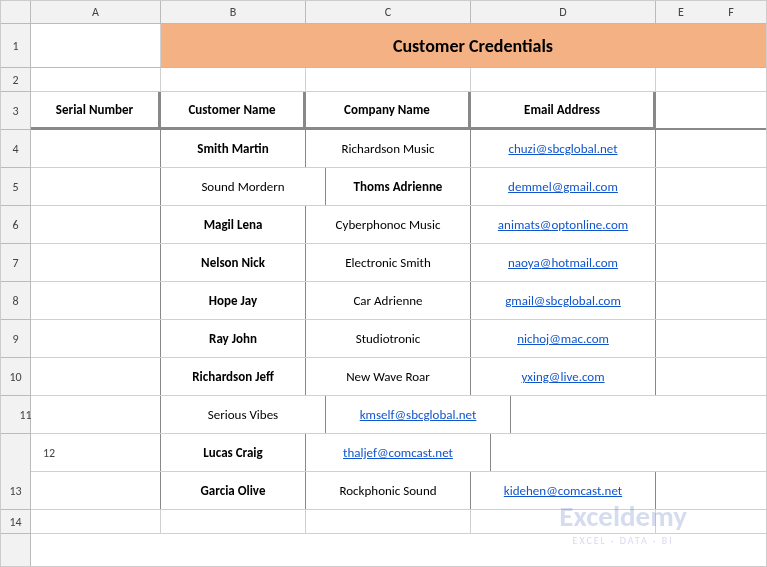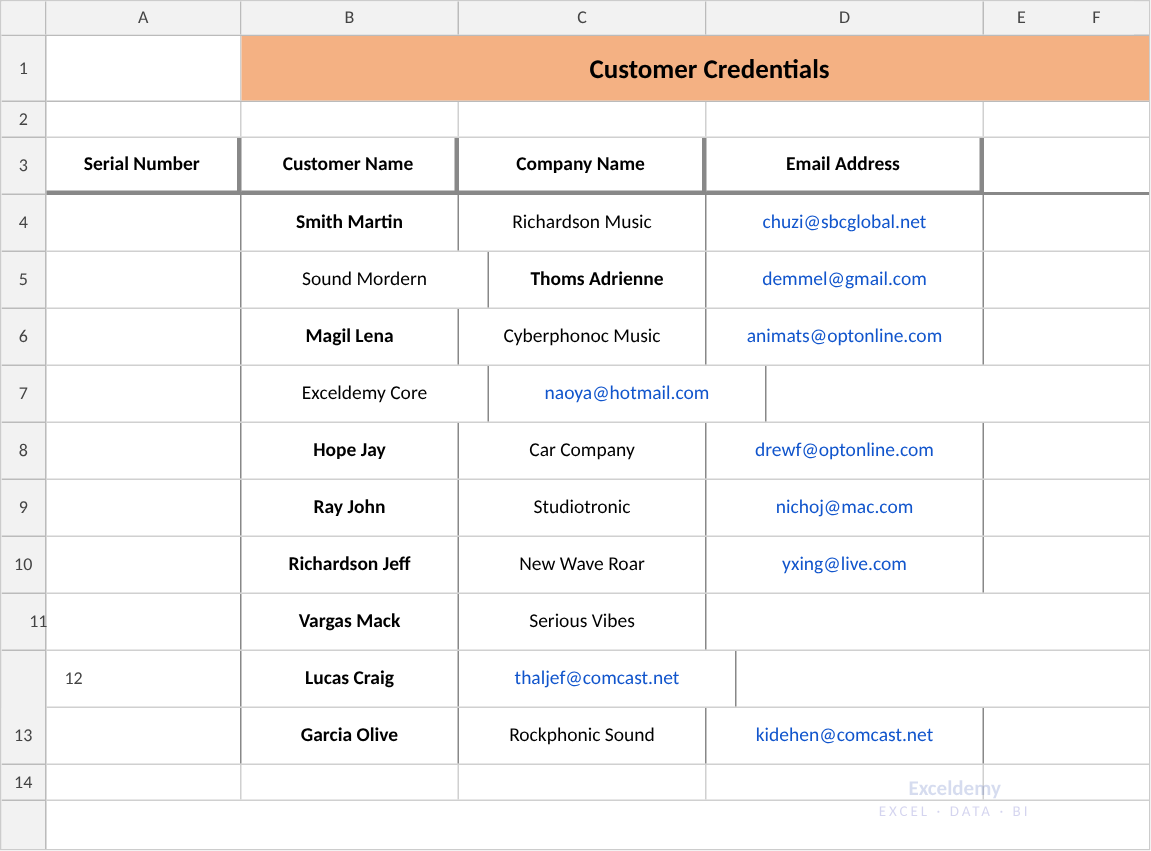--- a/index.html
+++ b/index.html
@@ -116,20 +116,21 @@
     }
 
     .header-cell {
       font-weight: bold;
       border-right: 3px solid #ef4444;
       border-bottom: 1px solid #888;
     }
 
     .email-cell {
       color: #1155CC;
+      text-decoration: underline;
     }
 
     .name-cell {
       font-weight: bold;
       text-align: center;
     }
 
     .company-cell {
       font-style: normal;
     }
@@ -144,21 +145,21 @@
       bottom: 20px;
       right: 80px;
       opacity: 0.18;
       font-size: 11px;
       text-align: center;
       color: #1a1aaa;
       pointer-events: none;
     }
 
     .watermark-logo {
-      font-size: 14px;
+      font-size: 29px;
       font-weight: bold;
       color: #2244aa;
     }
   </style>
 </head>
 <body>
 
 <div class="spreadsheet-container">
 
   <div class="col-headers">
@@ -241,49 +242,50 @@
     </div>
           <div class="grid-row data-row" style="height: 38px;">
       <div class="cell cell-b"></div>
       <div class="cell cell-c name-cell">Magil Lena</div>
       <div class="cell cell-d company-cell">Cyberphonoc Music</div>
       <div class="cell cell-e email-cell">animats@optonline.com</div>
       <div class="cell cell-f"></div>
     </div>
           <div class="grid-row data-row" style="height: 38px;">
       <div class="cell cell-b"></div>
-      <div class="cell cell-d company-cell">Exceldemy Core</div>
+      <div class="cell cell-c name-cell">Nelson  Nick</div>
+      <div class="cell cell-d company-cell">Electronic Smith</div>
       <div class="cell cell-e email-cell">naoya@hotmail.com</div>
       <div class="cell cell-f"></div>
     </div>
           <div class="grid-row data-row" style="height: 38px;">
       <div class="cell cell-b"></div>
       <div class="cell cell-c name-cell">Hope Jay</div>
-      <div class="cell cell-d company-cell">Car Company</div>
-      <div class="cell cell-e email-cell">drewf@optonline.com</div>
+      <div class="cell cell-d company-cell">Car Adrienne</div>
+      <div class="cell cell-e email-cell">gmail@sbcglobal.com</div>
       <div class="cell cell-f"></div>
     </div>
           <div class="grid-row data-row" style="height: 38px;">
       <div class="cell cell-b"></div>
       <div class="cell cell-c name-cell">Ray John</div>
       <div class="cell cell-d company-cell">Studiotronic</div>
       <div class="cell cell-e email-cell">nichoj@mac.com</div>
       <div class="cell cell-f"></div>
     </div>
           <div class="grid-row data-row" style="height: 38px;">
       <div class="cell cell-b"></div>
       <div class="cell cell-c name-cell">Richardson Jeff</div>
       <div class="cell cell-d company-cell">New Wave Roar</div>
       <div class="cell cell-e email-cell">yxing@live.com</div>
       <div class="cell cell-f"></div>
     </div>
           <div class="grid-row data-row" style="height: 38px;">
       <div class="cell cell-b"></div>
-      <div class="cell cell-c name-cell">Vargas  Mack</div>
       <div class="cell cell-d company-cell">Serious Vibes</div>
+      <div class="cell cell-e email-cell">kmself@sbcglobal.net</div>
       <div class="cell cell-f"></div>
     </div>
           <div class="grid-row data-row" style="height: 38px;">
       <div class="cell cell-b"></div>
       <div class="cell cell-c name-cell">Lucas  Craig</div>
       <div class="cell cell-e email-cell">thaljef@comcast.net</div>
       <div class="cell cell-f"></div>
     </div>
           <div class="grid-row data-row" style="height: 38px;">
       <div class="cell cell-b"></div>

